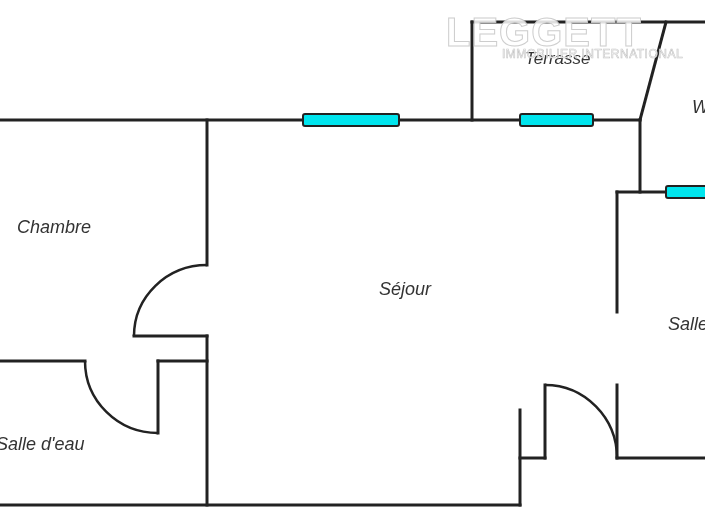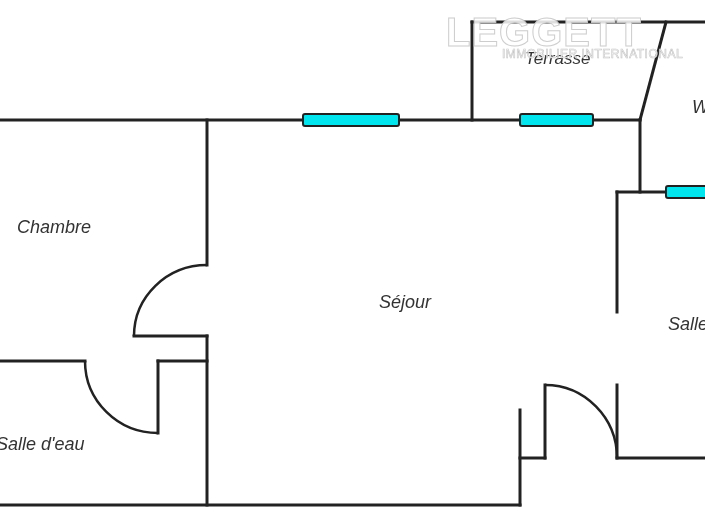--- a/index.html
+++ b/index.html
@@ -107,21 +107,21 @@
   <path class="door-arc" d="M207,265 A73,71 0 0 0 134,336"></path>
   <path class="door-arc" d="M85,361 A73,72 0 0 0 158,433"></path>
   <path class="door-arc" d="M545,385 A72,73 0 0 1 617,458"></path>
 
   <rect class="window" x="303" y="114" width="96" height="12" rx="2"></rect>
   <rect class="window" x="520" y="114" width="73" height="12" rx="2"></rect>
   <rect class="window" x="666" y="186" width="45" height="12" rx="2"></rect>
 </svg>
 
 <div class="room-label" style="left:17px; top:218px;text-align:right;">Chambre</div>
-<div class="room-label" style="left:379px; top:293px;">Séjour</div>
+<div class="room-label" style="left:379px; top:280px;">Séjour</div>
 <div class="room-label" style="left:-4px; top:435px;">Salle d'eau</div>
 <div class="room-label" style="left:525px; top:50px; font-size:17px;">Terrasse</div>
 <div class="room-label" style="left:668px; top:315px;">Salle</div>
 <div class="room-label" style="left:692px; top:98px;">W</div>
 
 <div class="watermark">
   <div class="wm-big">LEGGETT</div>
   <div class="wm-small">IMMOBILIER INTERNATIONAL</div>
 </div>
 

